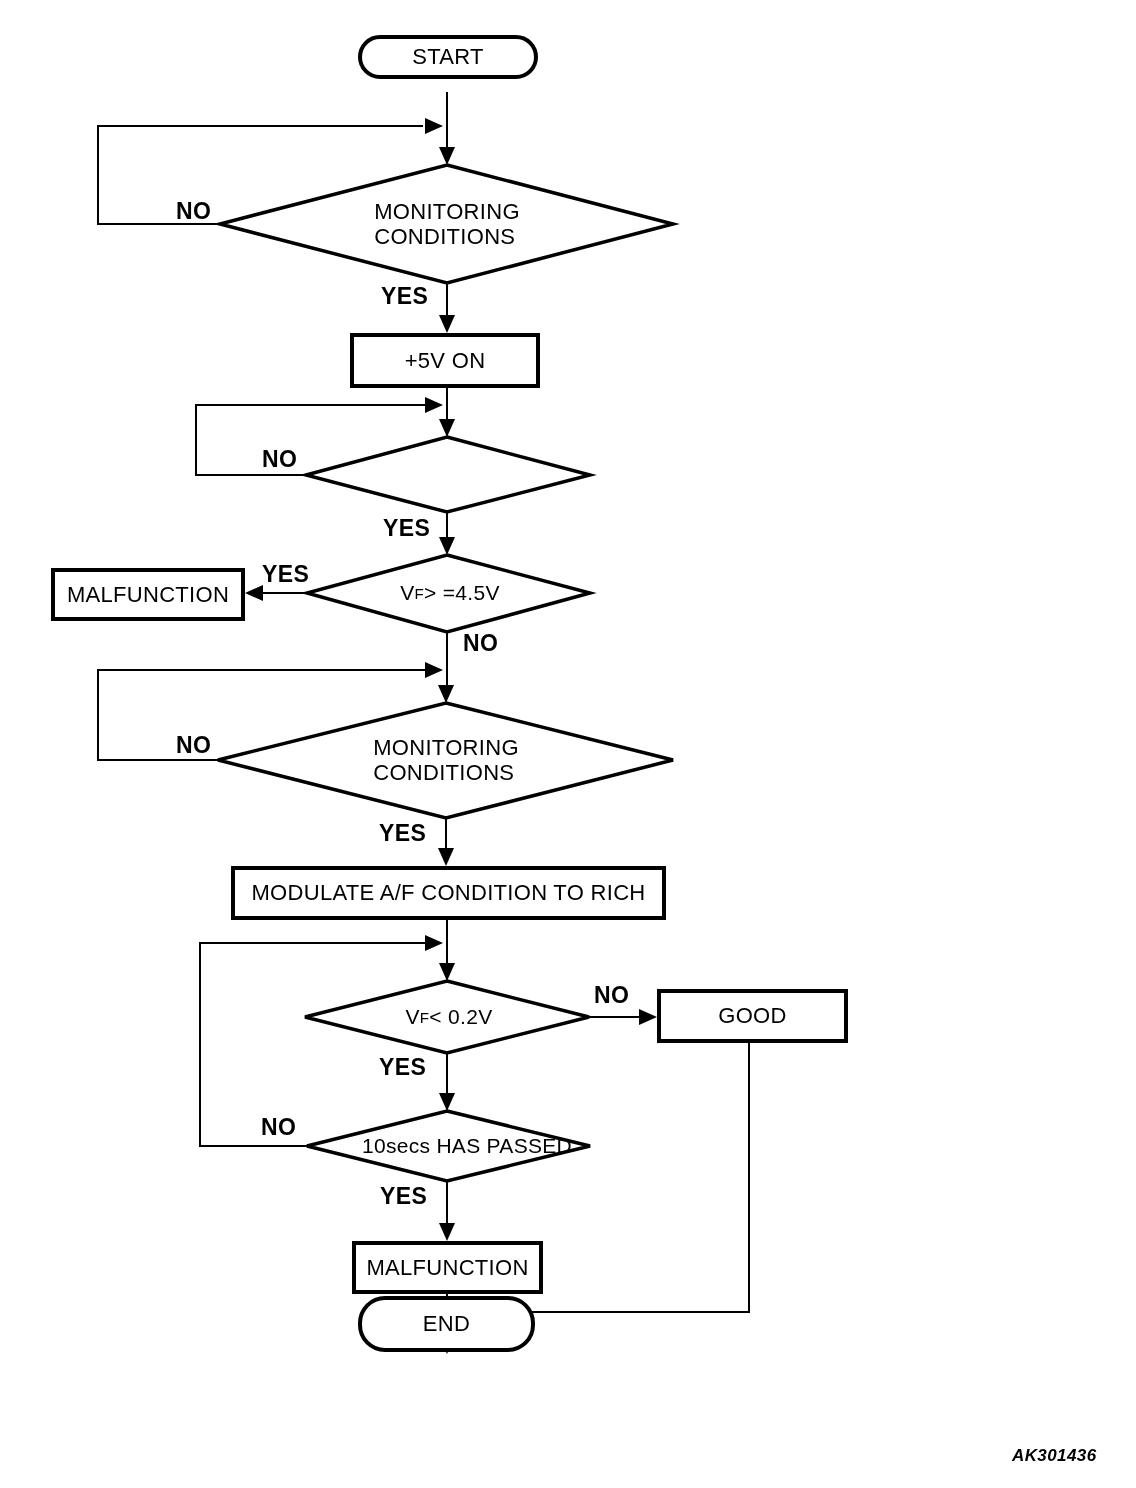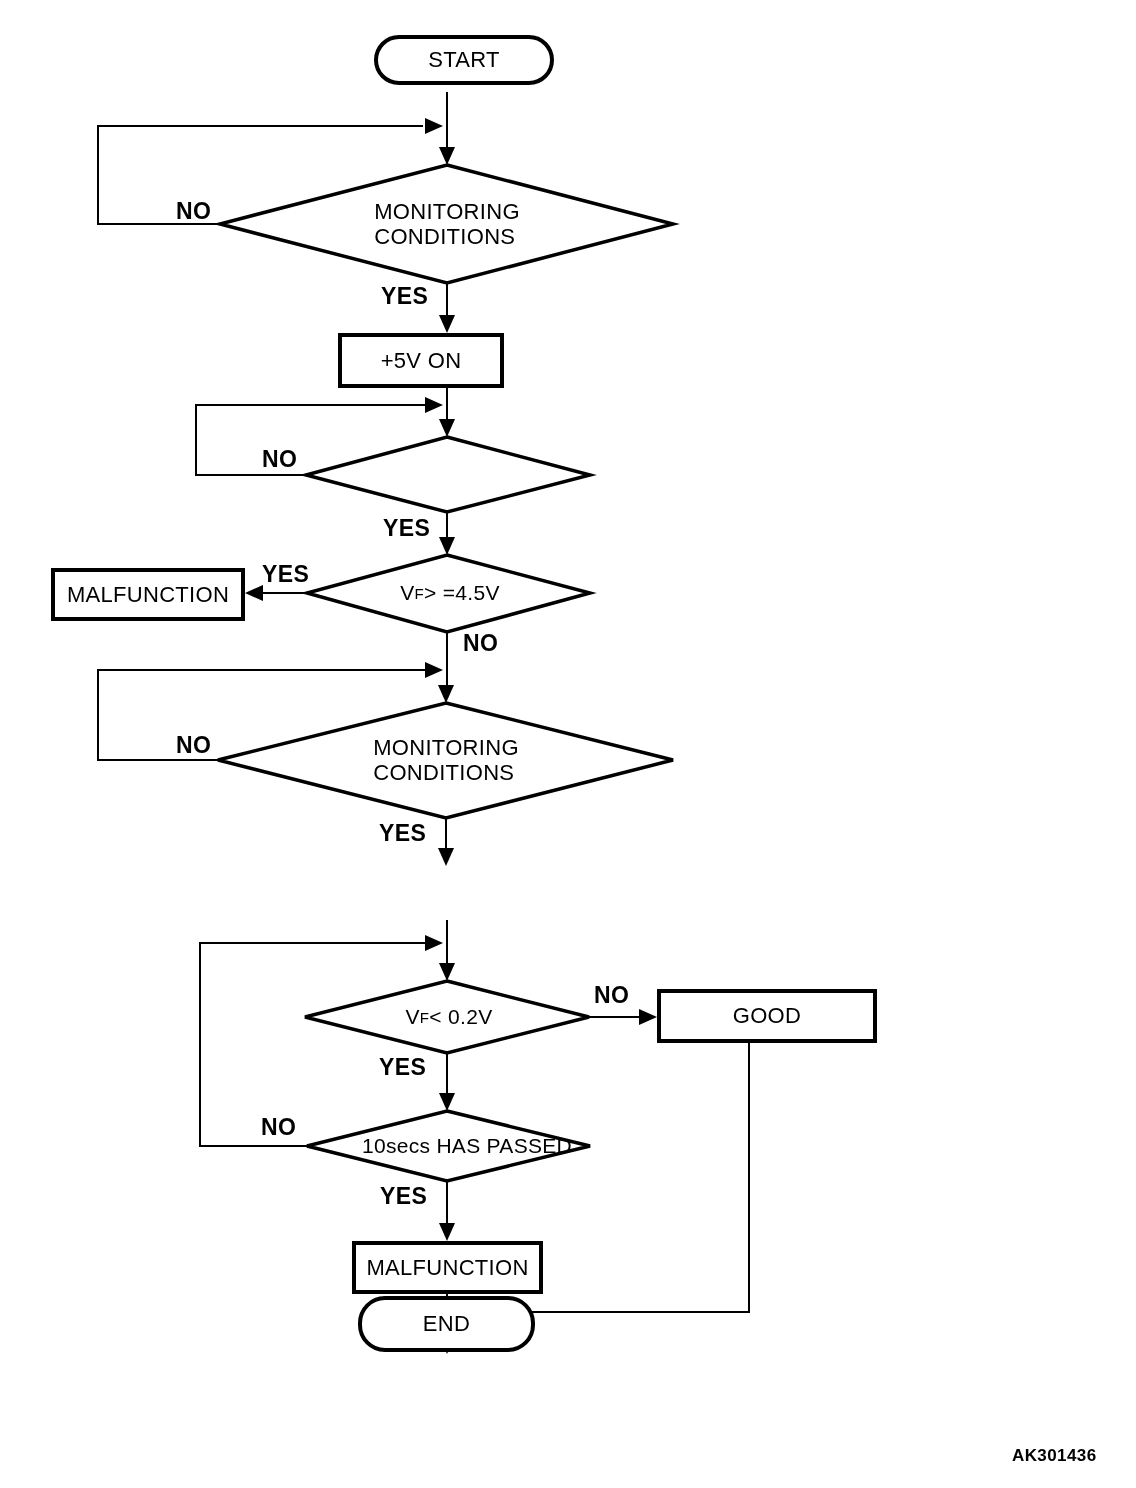--- a/index.html
+++ b/index.html
@@ -100,28 +100,29 @@
       <polygon points="425,935 425,951 443,943"></polygon>
       <polygon points="439,963 455,963 447,981"></polygon>
       <polygon points="639,1009 639,1025 657,1017"></polygon>
       <polygon points="439,1093 455,1093 447,1111"></polygon>
       <polygon points="439,1223 455,1223 447,1241"></polygon>
       <polygon points="450,1304 468,1296 468,1312" transform="translate(0,8)"></polygon>
       <polygon points="438,1334 456,1334 447,1354"></polygon>
     </g>
   </svg>
 
-  <div class="node terminal" style="left:374px;top:35px;width:180px;height:50px;">START</div>
+  <div class="node terminal" style="left:358px;top:35px;width:180px;height:44px;">START</div>
 
-  <div class="node" style="left:338px;top:333px;width:166px;height:55px;">+5V ON</div>
+  <div class="node" style="left:350px;top:333px;width:190px;height:55px;">+5V ON</div>
 
   <div class="node" style="left:51px;top:568px;width:194px;height:53px;">MALFUNCTION</div>
 
+  <div class="node" style="left:231px;top:866px;width:435px;height:54px;">MODULATE A/F CONDITION TO RICH</div>
 
-  <div class="node" style="left:657px;top:989px;width:220px;height:54px;">GOOD</div>
+  <div class="node" style="left:657px;top:989px;width:191px;height:54px;">GOOD</div>
 
   <div class="node" style="left:352px;top:1241px;width:191px;height:53px;">MALFUNCTION</div>
 
   <div class="node terminal" style="left:358px;top:1296px;width:177px;height:56px;">END</div>
 
   <div class="dlabel pre" style="left:307px;top:186px;width:280px;height:76px;">MONITORING
 CONDITIONS</div>
 
 
   <div class="dlabel small" style="left:330px;top:579px;width:240px;height:28px;">
@@ -147,14 +148,14 @@
   <span class="edge" style="left:383px;top:515px;">YES</span>
   <span class="edge" style="left:262px;top:561px;">YES</span>
   <span class="edge" style="left:463px;top:630px;">NO</span>
   <span class="edge" style="left:176px;top:732px;">NO</span>
   <span class="edge" style="left:379px;top:820px;">YES</span>
   <span class="edge" style="left:594px;top:982px;">NO</span>
   <span class="edge" style="left:379px;top:1054px;">YES</span>
   <span class="edge" style="left:261px;top:1114px;">NO</span>
   <span class="edge" style="left:380px;top:1183px;">YES</span>
 
-  <span class="figcode" style="left:1012px;top:1446px;">AK301436</span>
+  <span class="figcode" style="left:1012px;top:1446px;font-style:italic;">AK301436</span>
 </div>
 
 </body></html>

